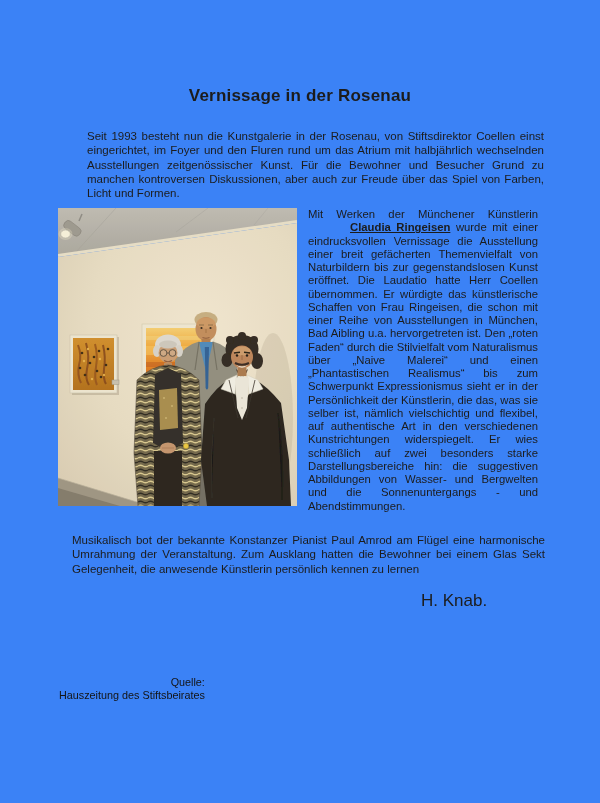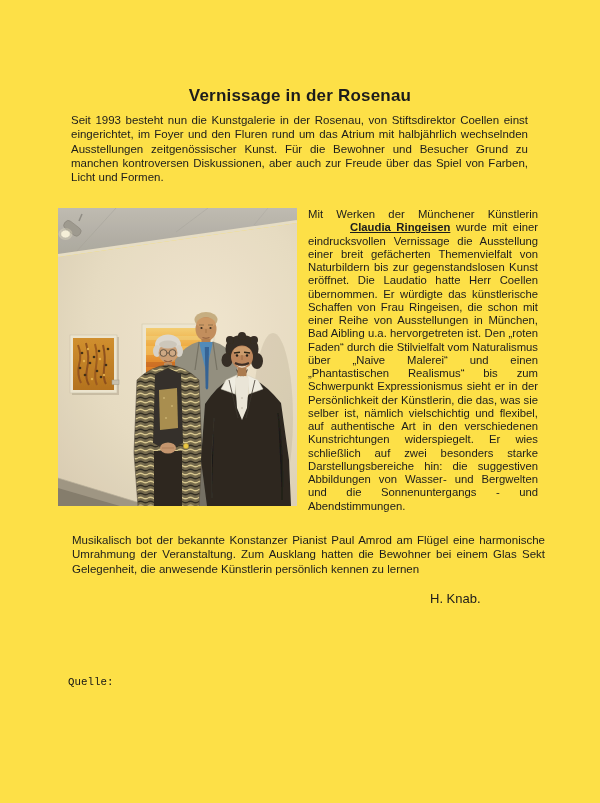--- a/index.html
+++ b/index.html
@@ -1,43 +1,43 @@
 <!DOCTYPE html>
 <html lang="de"><head>
 <meta charset="utf-8">
 <style>
   html,body { margin:0; padding:0; background:#ffffff; }
   .page {
-    position:relative; width:600px; height:803px; background:#fde047;
+    position:relative; width:600px; height:803px; background:#3b82f6;
     font-family:"Liberation Sans","DejaVu Sans",sans-serif; color:#1c1c1c;
     overflow:hidden;
   }
   .title {
     position:absolute; top:86px; left:0; width:100%; margin:0;
     text-align:center; font-size:17px; font-weight:bold; letter-spacing:.2px;
   }
   .intro {
-    position:absolute; top:113px; left:71px; width:457px; margin:0;
+    position:absolute; top:113px; left:71px; width:457px; margin:16px;
     font-size:11.5px; line-height:14.3px; text-align:justify; hyphens:auto;
   }
   .photo { position:absolute; top:208px; left:58px; width:239px; height:298px; }
   .photo svg { display:block; }
   .bodycol {
     position:absolute; top:208px; left:308px; width:230px; margin:0;
     font-size:11.3px; line-height:13.25px; text-align:justify; hyphens:auto;
   }
   .artist { font-weight:bold; text-decoration:underline;margin-left:42px; }
   .outro {
     position:absolute; top:521px; left:60px; width:473px; margin:12px;
     font-size:11.5px; line-height:14.3px; text-align:justify; hyphens:auto;
   }
-  .signature { position:absolute; top:591px; left:430px; font-size:13px; }
+  .signature { position:absolute; top:591px; left:421px; font-size:17px; }
   .source {
-    position:absolute; top:676px; left:68px;
-    font-family:Liberation Mono, monospace;
+    position:absolute; top:676px; left:56px;
+    font-family:Liberation Sans, sans-serif;
     font-size:10.8px; line-height:13px; color:#141414;text-align:right;
   }
   .source .indent { padding-left:3px; }
 </style>
 </head>
 <body>
 
 <div class="page">
 
   <h1 class="title">Vernissage in der Rosenau</h1>
@@ -230,15 +230,16 @@
   </div>
 
   <p class="bodycol"><span>Mit Werken der Münchener Künstlerin </span><span class="artist">Claudia Ringeisen</span><span> wurde mit einer eindrucksvollen Vernissage die Ausstellung einer breit gefächerten Themenvielfalt von Naturbildern bis zur gegenstandslosen Kunst eröffnet. Die Laudatio hatte Herr Coellen übernommen. Er würdigte das künstlerische Schaffen von Frau Ringeisen, die schon mit einer Reihe von Ausstellungen in München, Bad Aibling u.a. hervorgetreten ist. Den „roten Faden“ durch die Stilvielfalt vom Naturalismus über „Naive Malerei“ und einen „Phantastischen Realismus“ bis zum Schwerpunkt Expressionismus sieht er in der Persönlichkeit der Künstlerin, die das, was sie selber ist, nämlich vielschichtig und flexibel, auf authentische Art in den verschiedenen Kunstrichtungen widerspiegelt. Er wies schließlich auf zwei besonders starke Darstellungsbereiche hin: die suggestiven Abbildungen von Wasser- und Bergwelten und die Sonnenuntergangs - und Abendstimmungen.</span></p>
 
   <p class="outro">Musikalisch bot der bekannte Konstanzer Pianist Paul Amrod am Flügel eine harmonische Umrahmung der Veranstaltung. Zum Ausklang hatten die Bewohner bei einem Glas Sekt Gelegenheit, die anwesende Künstlerin persönlich kennen zu lernen</p>
 
   <div class="signature">H. Knab.</div>
 
   <div class="source">
     <div>Quelle:</div>
+    <div class="indent">Hauszeitung des Stiftsbeirates</div>
   </div>
 
 </div>
 
 </body></html>

